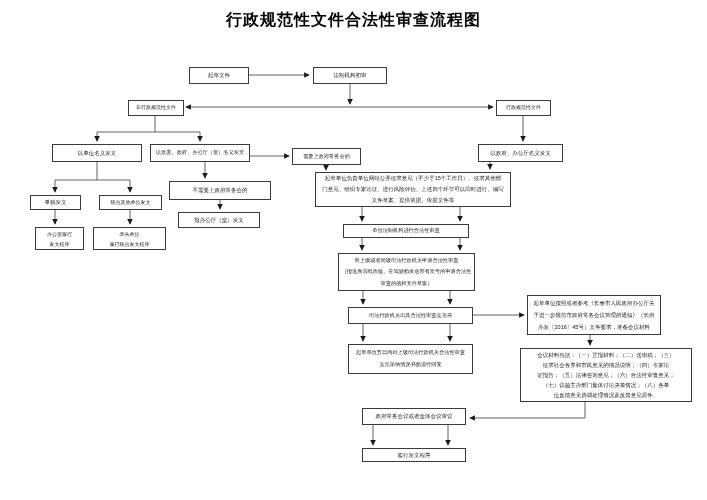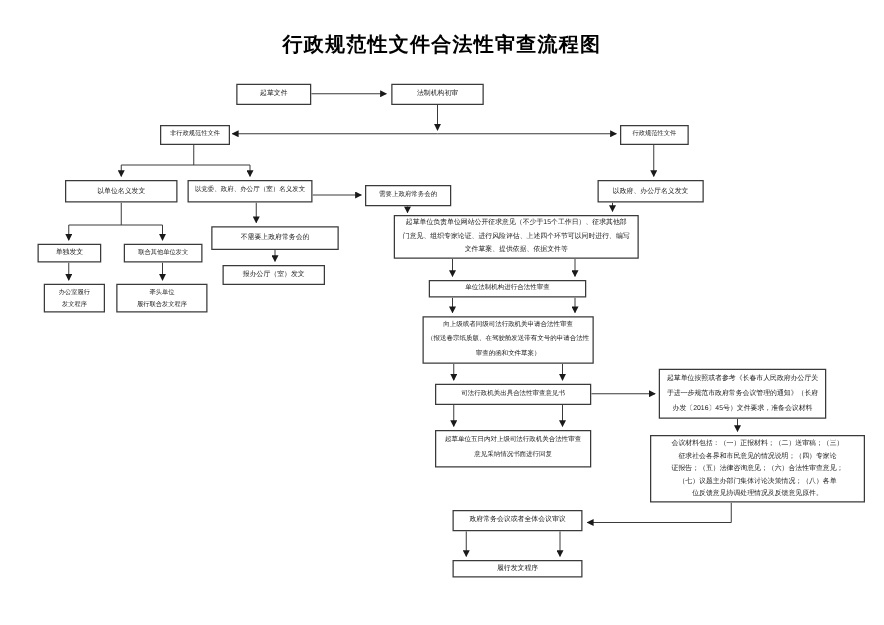--- a/index.html
+++ b/index.html
@@ -1,19 +1,19 @@
 <!DOCTYPE html>
 <html><head>
 <meta charset="utf-8">
 <style>
   html,body{margin:0;padding:0;background:#ffffff;}
   body{width:707px;height:500px;position:relative;overflow:hidden;
        font-family:"Liberation Sans","DejaVu Sans",sans-serif;color:#000;}
   .canvas{position:absolute;left:0;top:0;width:707px;height:500px;}
-  .page-title{position:absolute;left:0;top:26px;width:707px;text-align:center;
+  .page-title{position:absolute;left:0;top:10px;width:707px;text-align:center;
       font-family:"Liberation Serif","DejaVu Serif",serif;
       font-weight:bold;font-size:16px;letter-spacing:1px;}
   svg.wires{position:absolute;left:0;top:0;width:707px;height:500px;}
   .node{position:absolute;box-sizing:border-box;background:#fff;border:1px solid #3a3a3a;
       display:flex;align-items:center;justify-content:center;text-align:center;
       font-size:5.5px;line-height:1.9;white-space:pre-line;color:#1a1a1a;padding:1px 2px;}
   
   #n-draft{left:189px;top:67px;width:60px;height:17px;}
   #n-prelim{left:313px;top:67px;width:74px;height:17px;}
   #n-nonnorm{left:128px;top:100px;width:56px;height:16px;font-size:5px;}

